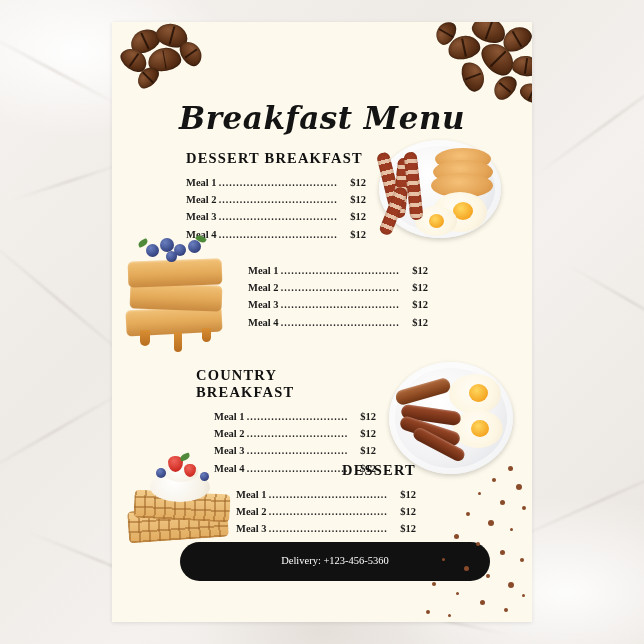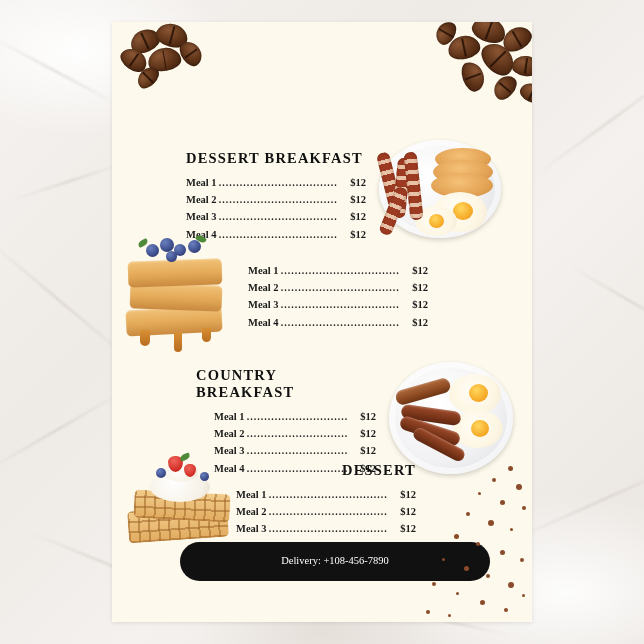--- a/index.html
+++ b/index.html
@@ -261,20 +261,21 @@
     <div class="bean" style="left:140px; top:6px;  width:30px; height:22px; transform:rotate(-30deg);"></div>
     <div class="bean" style="left:86px;  top:14px; width:32px; height:23px; transform:rotate(-12deg);"></div>
     <div class="bean" style="left:118px; top:24px; width:36px; height:26px; transform:rotate(45deg);"></div>
     <div class="bean" style="left:150px; top:34px; width:28px; height:20px; transform:rotate(8deg);"></div>
     <div class="bean" style="left:96px;  top:44px; width:30px; height:21px; transform:rotate(70deg);"></div>
     <div class="bean" style="left:130px; top:56px; width:26px; height:19px; transform:rotate(-50deg);"></div>
     <div class="bean" style="left:158px; top:62px; width:24px; height:18px; transform:rotate(25deg);"></div>
     <div class="bean" style="left:72px;  top:2px;  width:24px; height:18px; transform:rotate(-60deg);"></div>
   </div>
 
+  <div class="title">Breakfast Menu</div>
 
   <div class="food" style="left:245px; top:108px; width:150px; height:115px;">
     <div class="plate" style="left:22px; top:10px; width:122px; height:98px;"></div>
     <div class="pancake" style="left:78px; top:18px; width:56px; height:22px;"></div>
     <div class="pancake" style="left:76px; top:30px; width:60px; height:24px;"></div>
     <div class="pancake" style="left:74px; top:43px; width:62px; height:25px;"></div>
     <div class="egg" style="left:76px; top:62px; width:54px; height:40px;"></div>
     <div class="yolk" style="left:96px; top:72px; width:20px; height:18px;"></div>
     <div class="egg" style="left:58px; top:76px; width:42px; height:30px;"></div>
     <div class="yolk" style="left:72px; top:84px; width:15px; height:14px;"></div>
@@ -421,21 +422,21 @@
     <div class="cream" style="left:30px; top:20px; width:60px; height:30px;"></div>
     <div class="cream" style="left:44px; top:10px; width:34px; height:20px;"></div>
     <div class="strawberry" style="left:48px; top:4px;  width:15px; height:16px;"></div>
     <div class="strawberry" style="left:64px; top:12px; width:12px; height:13px;"></div>
     <div class="berry" style="left:36px; top:16px; width:10px; height:10px;"></div>
     <div class="berry" style="left:80px; top:20px; width:9px;  height:9px;"></div>
     <div class="mint" style="left:60px; top:2px; transform:rotate(-20deg);"></div>
   </div>
 
   <div class="footer">
-    <div>Delivery: +108-456-7890</div>
+    <div>Delivery: +123-456-5360</div>
   </div>
 
   <div class="food" style="right:0px; bottom:0px; width:120px; height:160px;">
     <div class="dot" style="left:96px; top:4px;  width:5px; height:5px;"></div>
     <div class="dot" style="left:80px; top:16px; width:4px; height:4px;"></div>
     <div class="dot" style="left:104px;top:22px; width:6px; height:6px;"></div>
     <div class="dot" style="left:66px; top:30px; width:3px; height:3px;"></div>
     <div class="dot" style="left:88px; top:38px; width:5px; height:5px;"></div>
     <div class="dot" style="left:110px;top:44px; width:4px; height:4px;"></div>
     <div class="dot" style="left:54px; top:50px; width:4px; height:4px;"></div>

